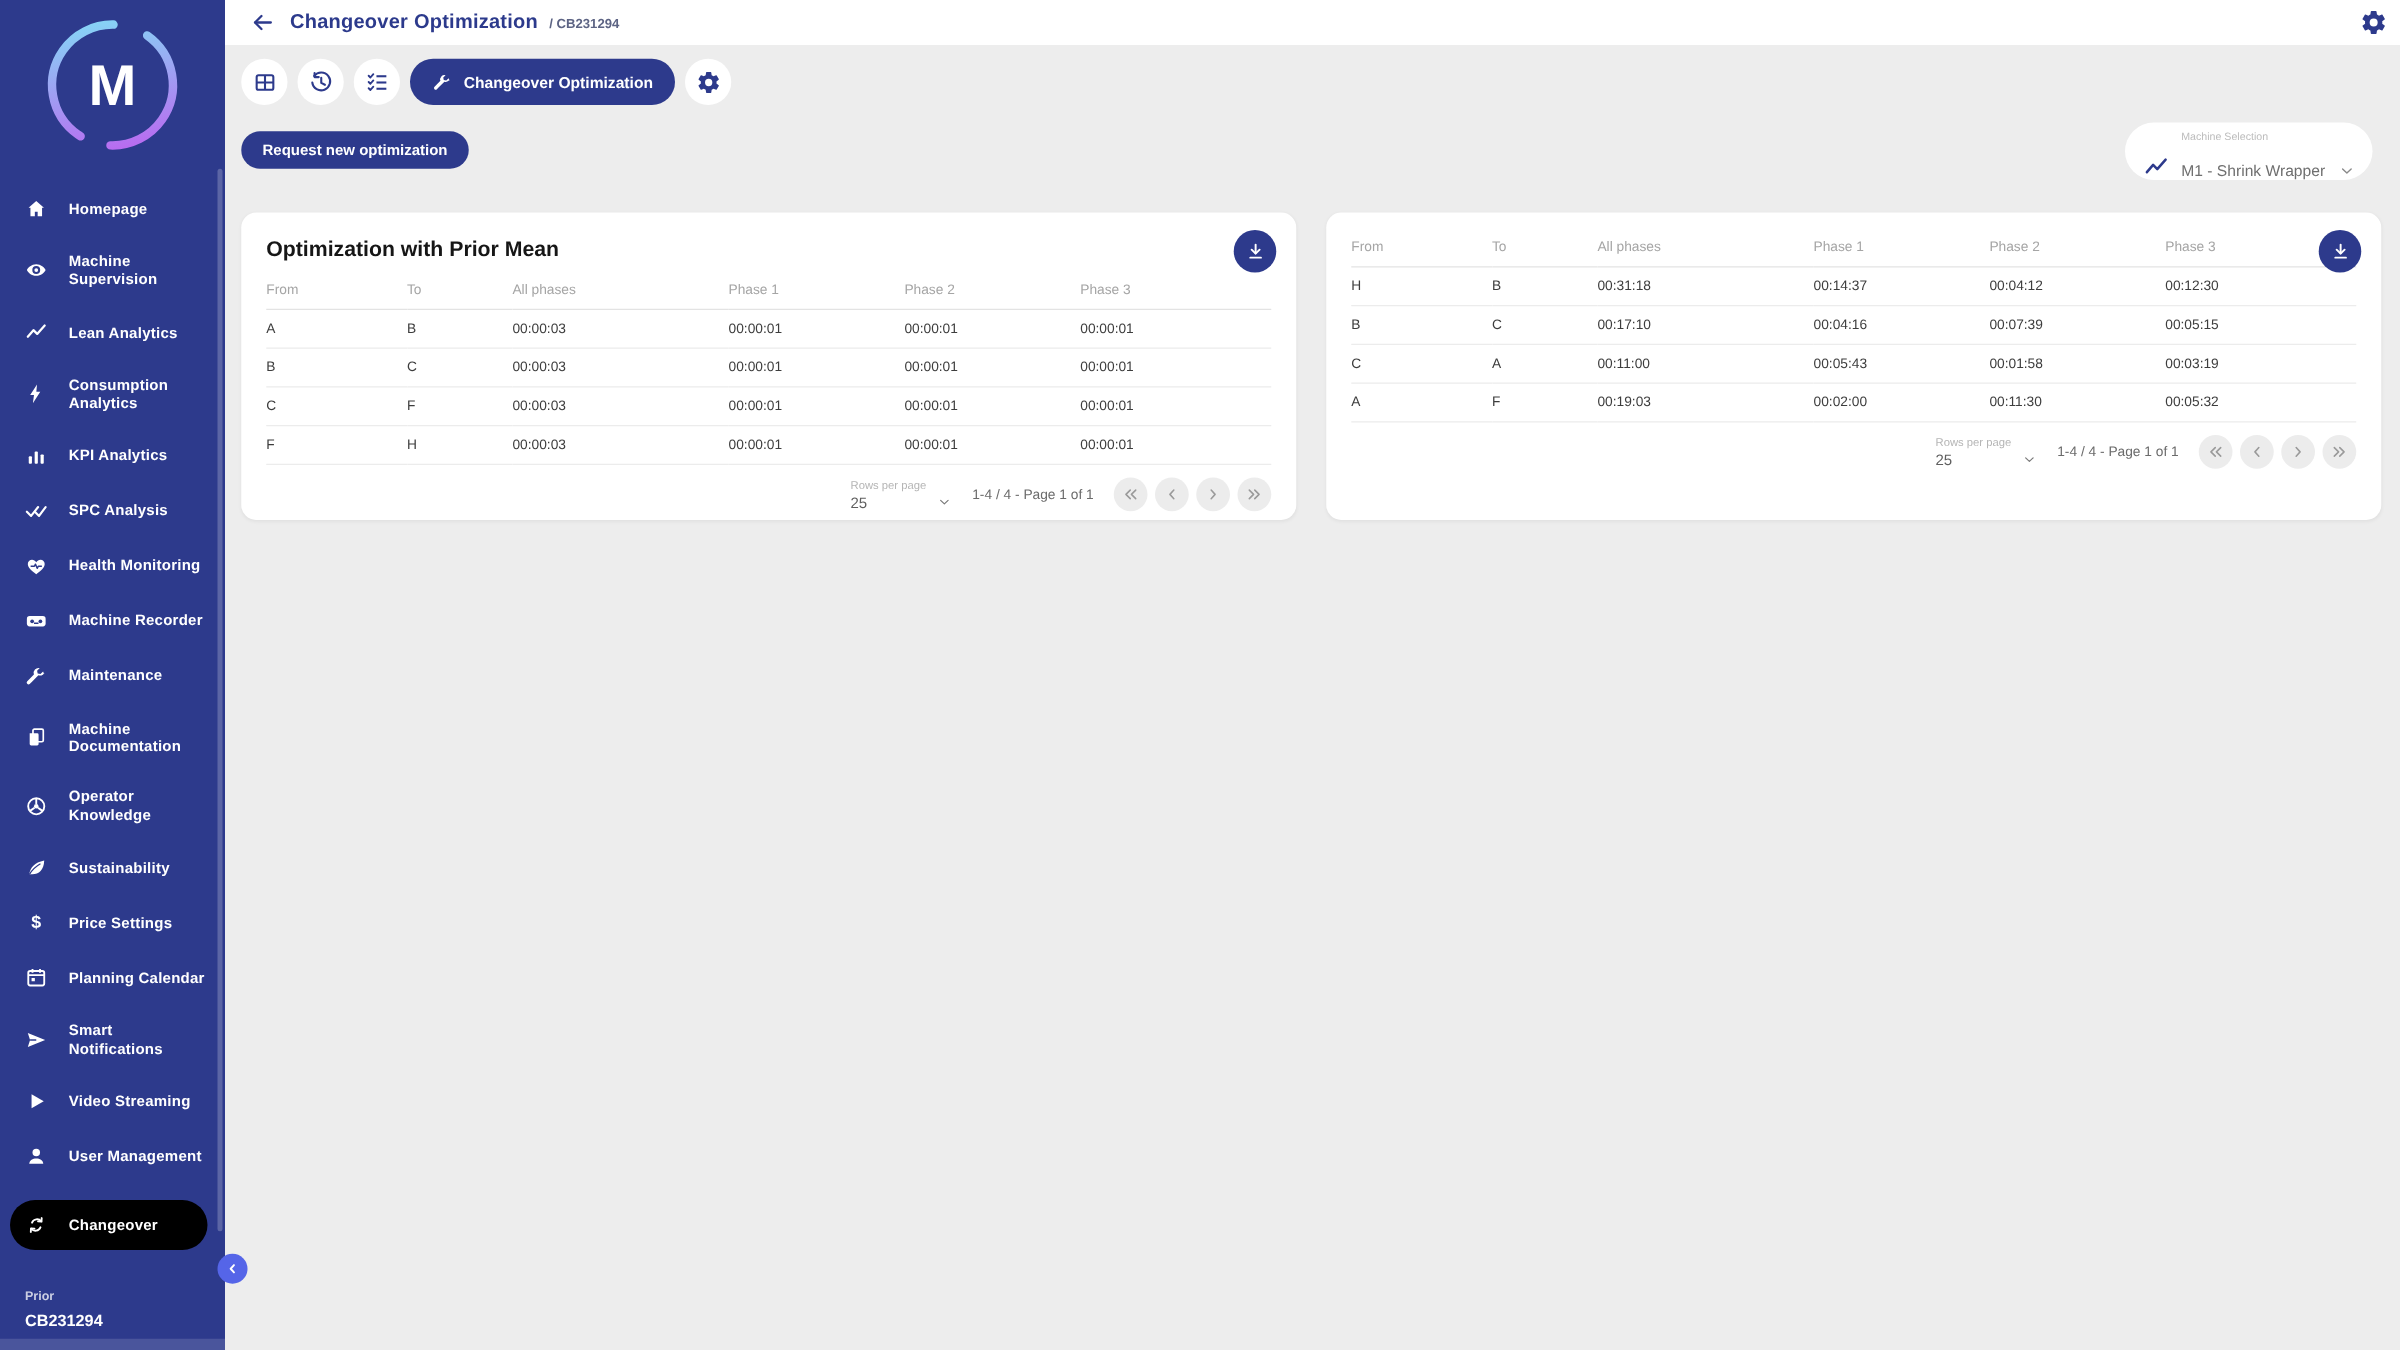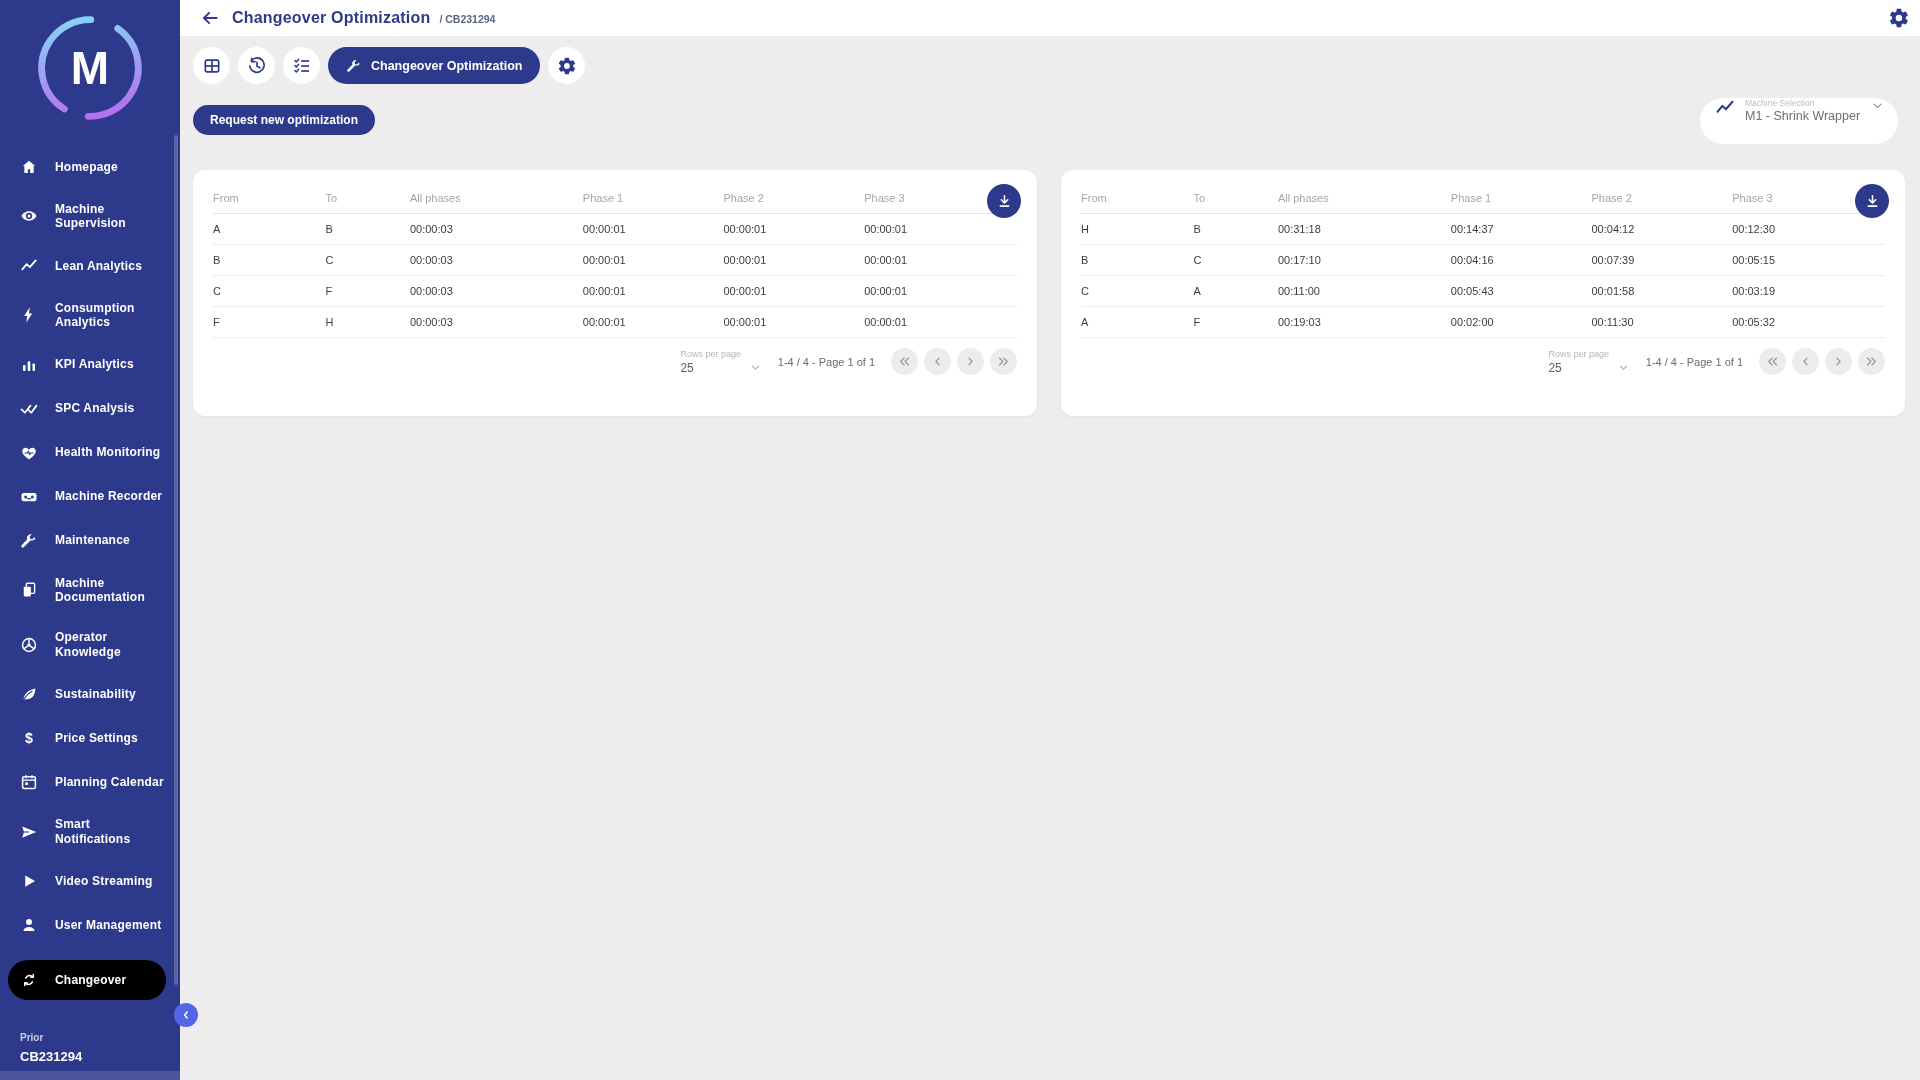--- a/index.html
+++ b/index.html
@@ -38,25 +38,25 @@
   
   .toolbar { position:absolute; left:193px; top:47px; display:flex; gap:8px; align-items:center; }
   .tb-circle { width:37px; height:37px; border-radius:50%; background:#fff; color:#2d3a8c; display:flex; align-items:center; justify-content:center; }
   .tb-circle .icon { width:20px; height:20px; display:flex; }
   .tb-pill { height:37px; border-radius:19px; background:#2d3a8c; color:#fff; display:flex; align-items:center; gap:9px; padding:0 18px; font-size:12.5px; font-weight:700; }
   .tb-pill .icon { width:16px; height:16px; display:flex; color:#fff; }
 
   .request-btn { position:absolute; left:193px; top:105px; height:30px; border-radius:16px; background:#2d3a8c; color:#fff; font-size:12px; font-weight:700; display:flex; align-items:center; padding:0 17px; }
 
   
-  .machine-select { position:absolute; top:98px; right:22px; width:198px; height:46px; background:#fff; border-radius:23px; display:flex; align-items:flex-start; padding:0 13px 0 15px; cursor:pointer; }
+  .machine-select { position:absolute; top:98px; right:22px; width:198px; height:46px; background:#fff; border-radius:23px; display:flex; align-items:flex-end; padding:0 13px 0 15px; cursor:pointer; }
   .ms-icon { width:20px; height:20px; color:#2d3a8c; display:flex; margin-right:10px; }
   .ms-text { flex:1; display:flex; flex-direction:column; }
   .ms-label { font-size:8.5px; color:#bcbcbc; }
-  .ms-value { font-size:12.5px; color:#6f6f6f; margin-top:1px; }
+  .ms-value { font-size:12.5px; color:#6f6f6f; margin-top:16px; }
   .ms-chevron { width:15px; height:15px; color:#8a8a8a; display:flex; }
 
   
   .cards { position:absolute; left:193px; top:170px; right:15px; display:flex; gap:24px; }
   .card { flex:1; height:246px; background:#fff; border-radius:12px; box-shadow:0 1px 3px rgba(0,0,0,.05); padding:16px 20px 0; position:relative; }
   .card-title { font-size:17px; font-weight:800; color:#161616; margin:4px 0 10px; }
   .download-btn { position:absolute; top:14px; right:16px; width:34px; height:34px; border-radius:50%; background:#2d3a8c; color:#fff; display:flex; align-items:center; justify-content:center; }
   .download-btn .icon { width:17px; height:17px; display:flex; }
   table { width:100%; border-collapse:collapse; table-layout:fixed; }
   th { font-size:11px; color:#a5a5a5; font-weight:400; text-align:left; padding:6px 0 9px; border-bottom:1px solid #e3e3e3; }
@@ -355,20 +355,21 @@
   <span class="ms-chevron icon">
       <svg viewBox="0 0 24 24">
         <polyline points="6.5 9.8 12 15 17.5 9.8" fill="none" stroke="currentColor" stroke-linecap="round" stroke-linejoin="round" stroke-width="1.8"></polyline>
       </svg>
     </span>
 </div>
 
 <div class="cards">
 
   <section class="card">
+    <h2 class="card-title">Optimization with Prior Mean</h2>
     <button class="download-btn">
       <span class="icon">
           <svg viewBox="0 0 24 24">
             <line x1="12" y1="4" x2="12" y2="13.5" stroke="currentColor" stroke-width="2.2" stroke-linecap="round"></line>
             <polyline points="7.5 9.5 12 14 16.5 9.5" fill="none" stroke="currentColor" stroke-linecap="round" stroke-linejoin="round" stroke-width="2.2"></polyline>
             <line x1="6" y1="18.5" x2="18" y2="18.5" stroke="currentColor" stroke-width="2.2" stroke-linecap="round"></line>
           </svg>
         </span>
     </button>
     <table>

